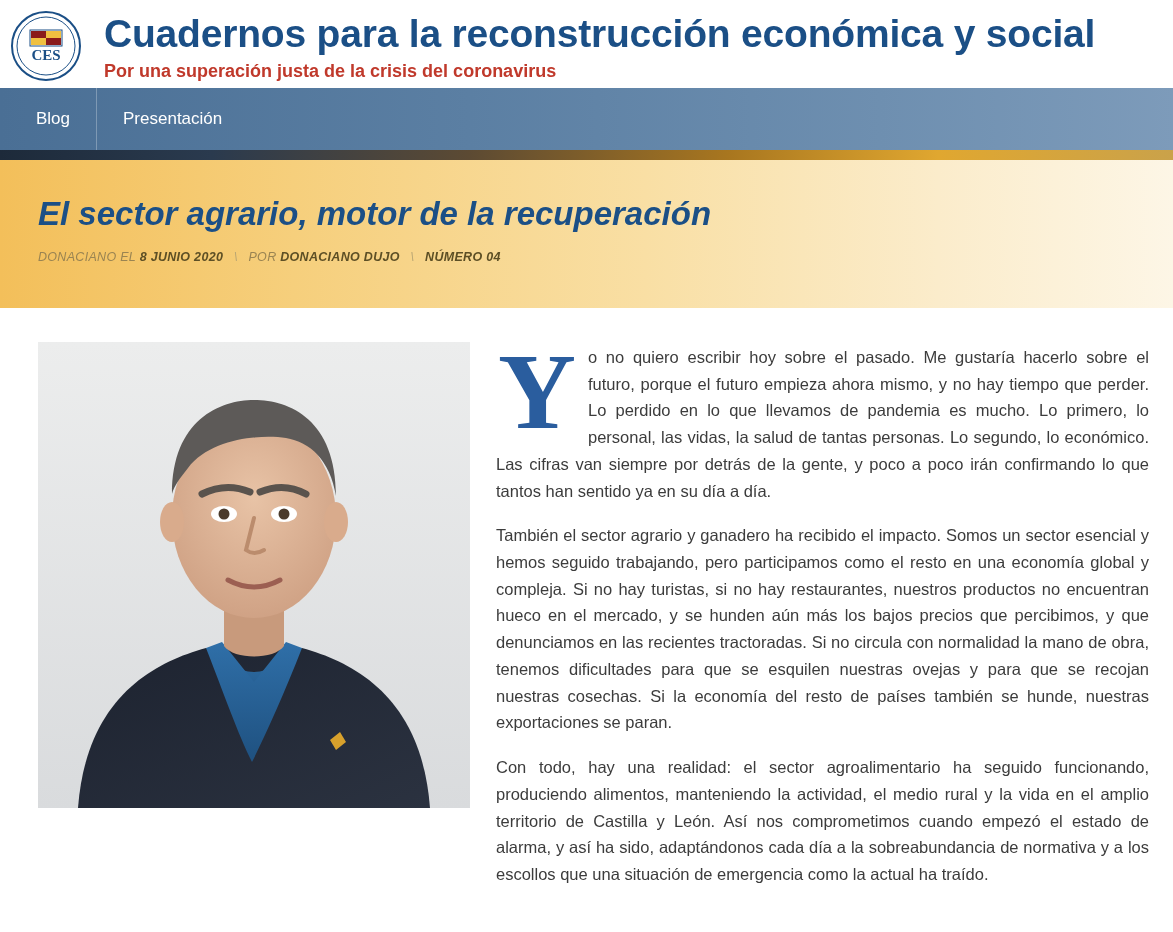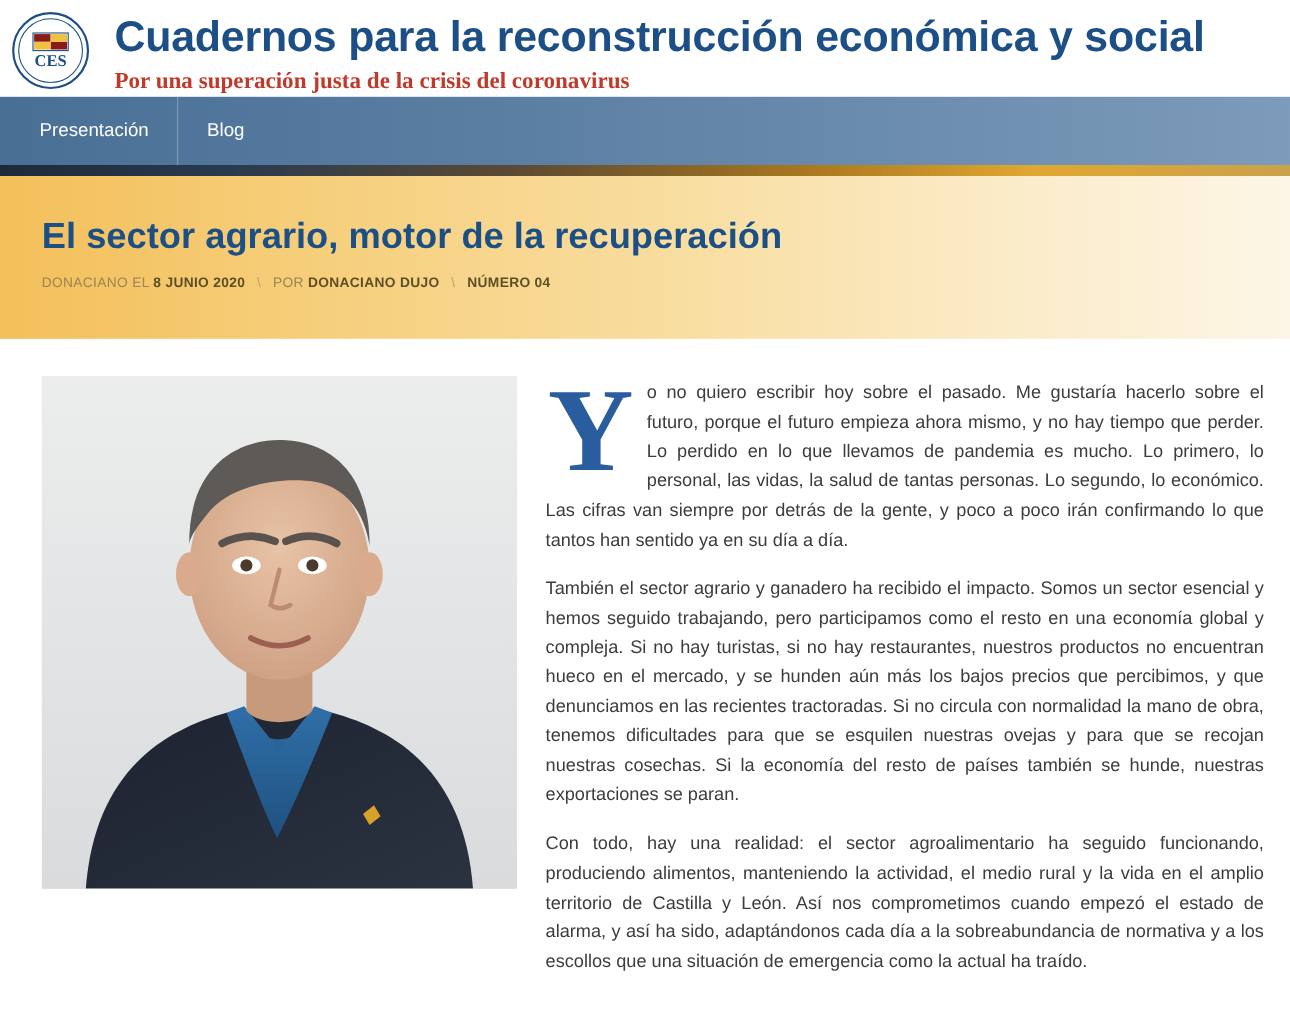--- a/index.html
+++ b/index.html
@@ -38,26 +38,25 @@
   }
   .site-title {
     font-size: 39px;
     font-weight: bold;
     color: #1b4f86;
     line-height: 1.05;
     letter-spacing: -0.2px;
     margin: 0;
   }
   .site-subtitle {
-    font-size: 21px;
+    font-size: 18px;
     font-weight: bold;
     color: #c0392b;
     margin: 7px 0 0 0;
     line-height: 1.1;
-    font-family: Liberation Serif, serif;
   }
 
   
   .main-nav {
     height: 62px;
     background: linear-gradient(to right, #4a6f95 0%, #5b7fa3 40%, #6e8fb0 75%, #7d9bba 100%);
     display: flex;
     align-items: stretch;
     padding-left: 26px;
   }
@@ -83,20 +82,21 @@
   }
   .hero-strip {
     position: absolute;
     top: 0; left: 0; right: 0;
     height: 10px;
     background: linear-gradient(to right, #1d2a3a 0%, #2a3a4e 18%, #5c4a33 40%, #a8761f 62%, #e0a730 80%, #caa24a 100%);
   }
   .hero-inner {
     position: relative;
     padding: 46px 0 0 38px;
+    font-style: italic;
   }
   .article-title {
     font-size: 33px;
     color: #1b4f86;
     font-weight: bold;
     margin: 0;
     line-height: 1.1;
   }
   .article-meta {
     margin-top: 18px;
@@ -174,22 +174,22 @@
       <path d="M10 36 a26 26 0 0 1 52 0" fill="none" stroke="none"></path>
     </svg>
   </div>
   <div class="titles">
     <h1 class="site-title">Cuadernos para la reconstrucción económica y social</h1>
     <p class="site-subtitle">Por una superación justa de la crisis del coronavirus</p>
   </div>
 </header>
 
 <nav class="main-nav">
+  <div class="nav-item">Blog</div>
   <div class="nav-item">Presentación</div>
-  <div class="nav-item">Blog</div>
 </nav>
 
 <section class="hero">
   <div class="hero-strip"></div>
   <div class="hero-inner">
     <h2 class="article-title">El sector agrario, motor de la recuperación</h2>
     <div class="article-meta">
       <span class="lbl">DONACIANO EL</span>
       <span class="val">8 JUNIO 2020</span>
       <span class="sep">\</span>

